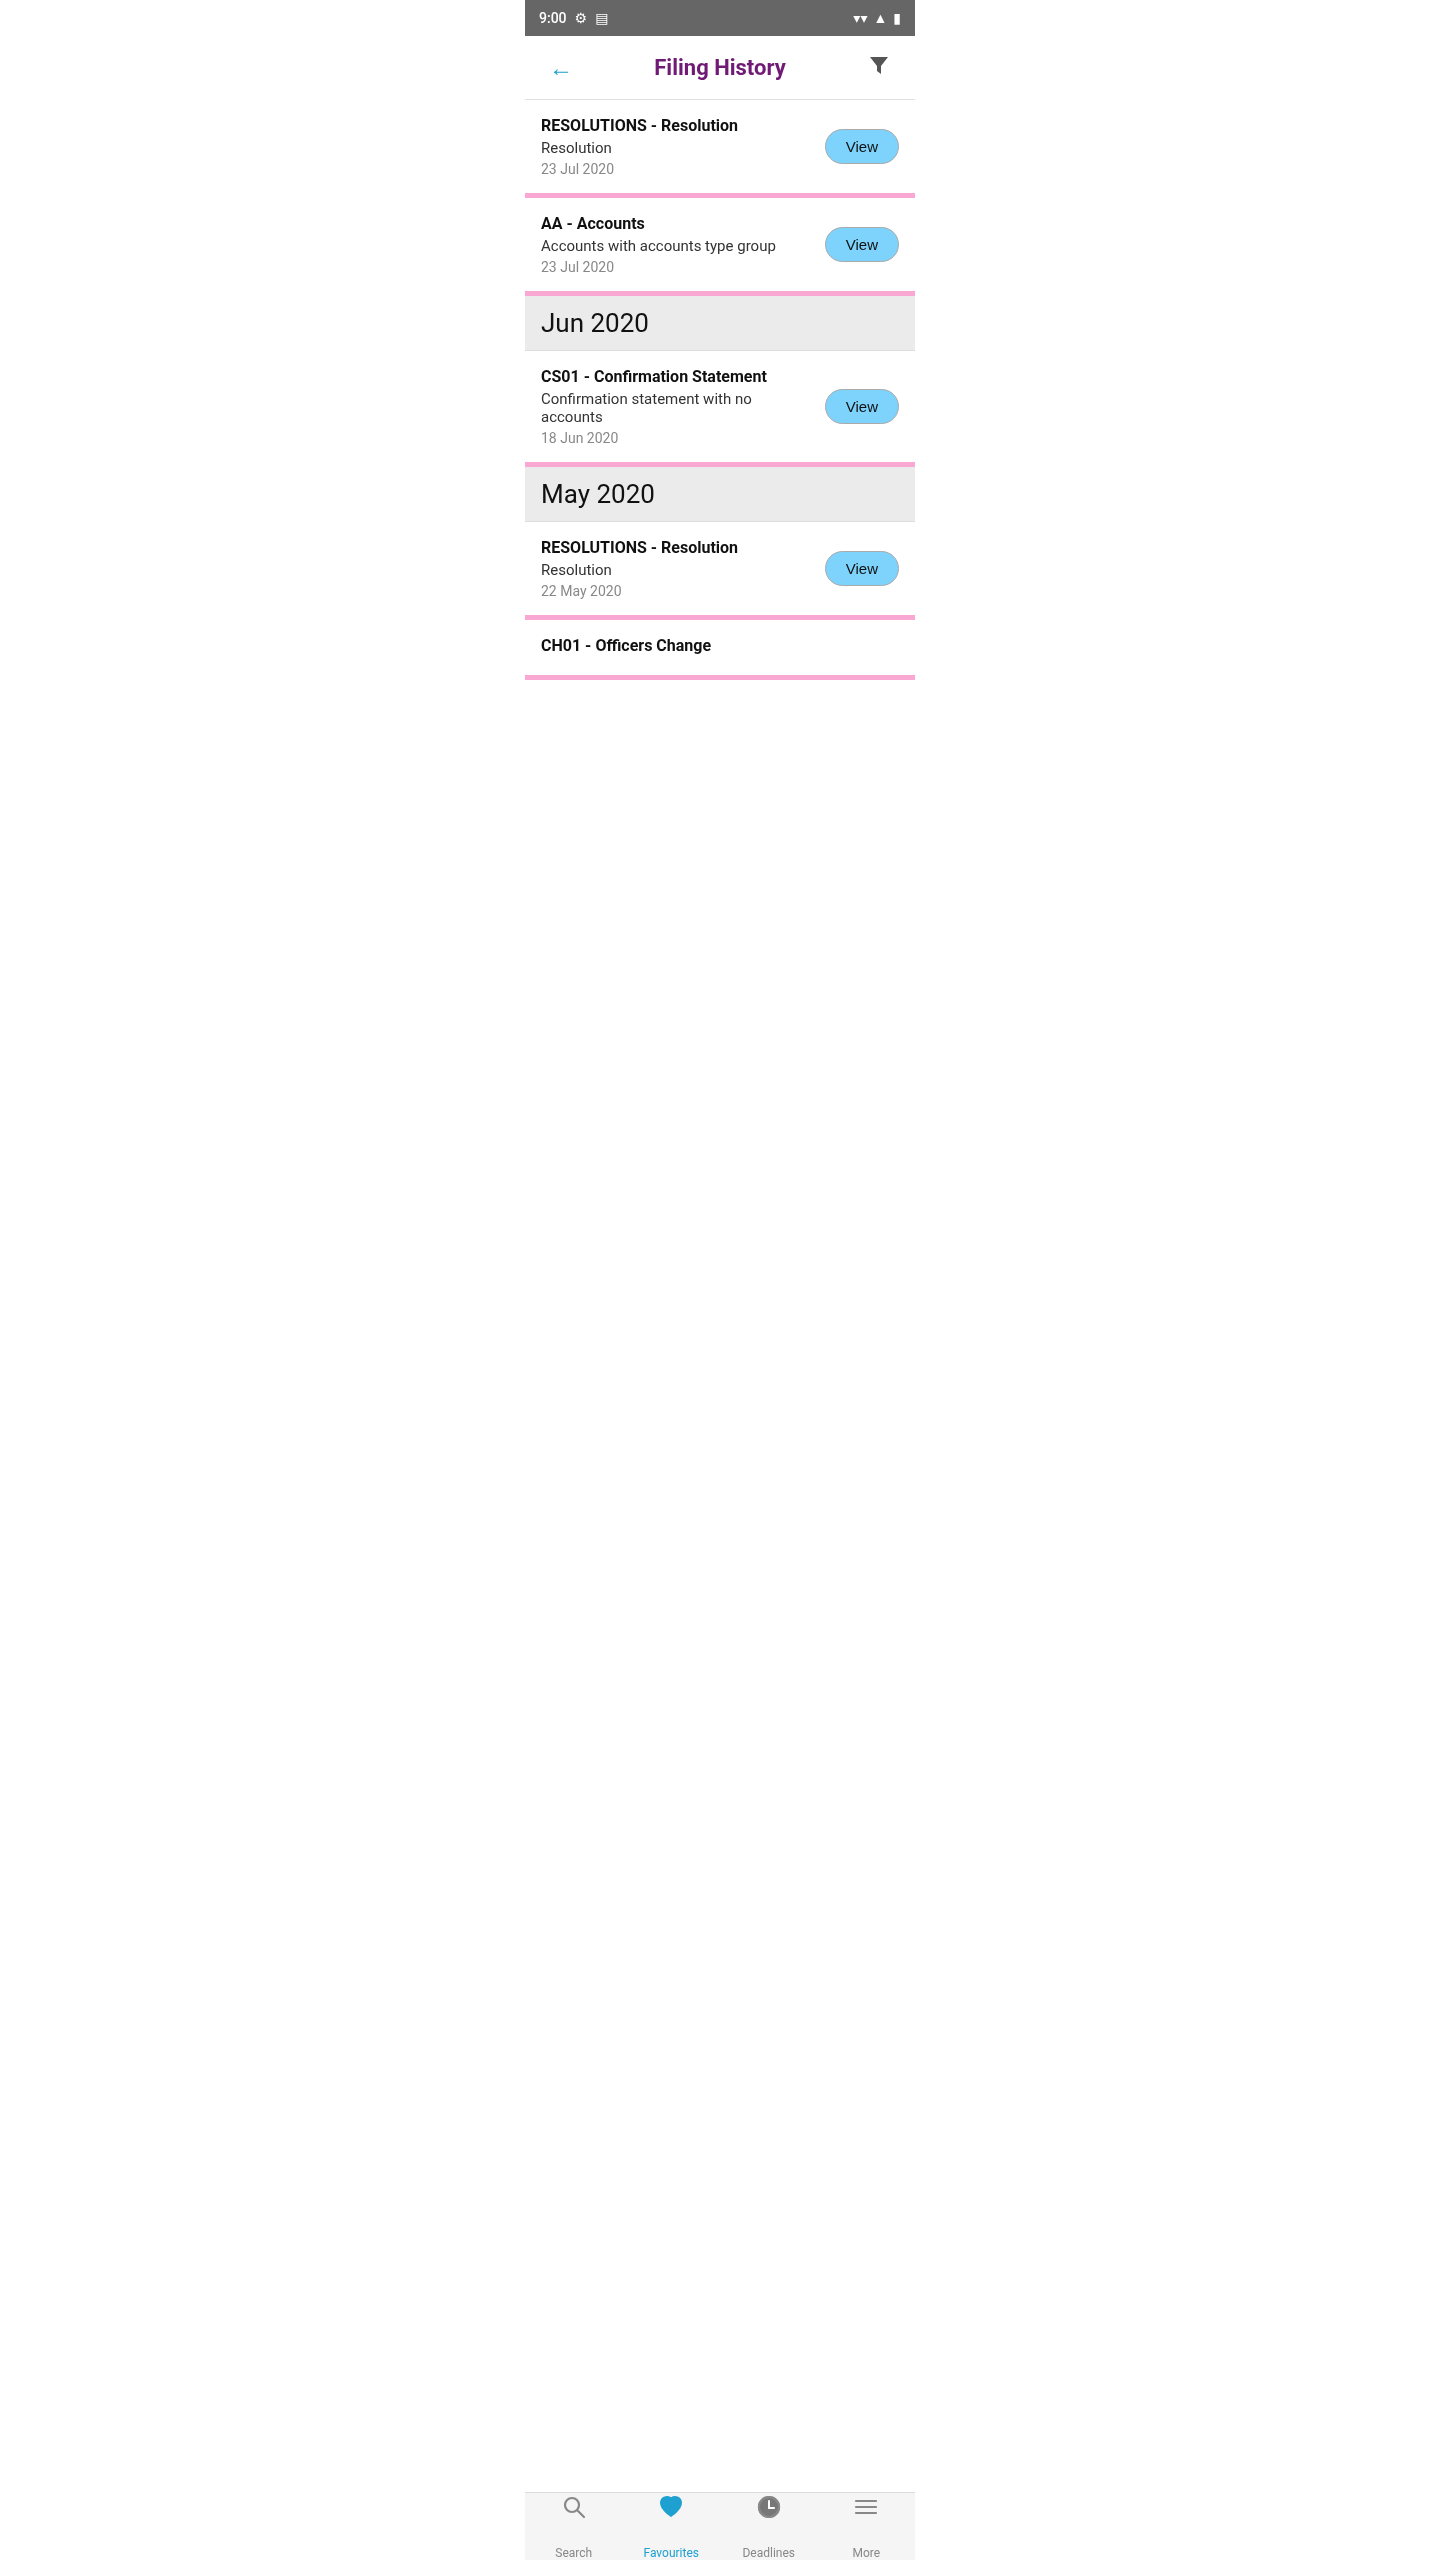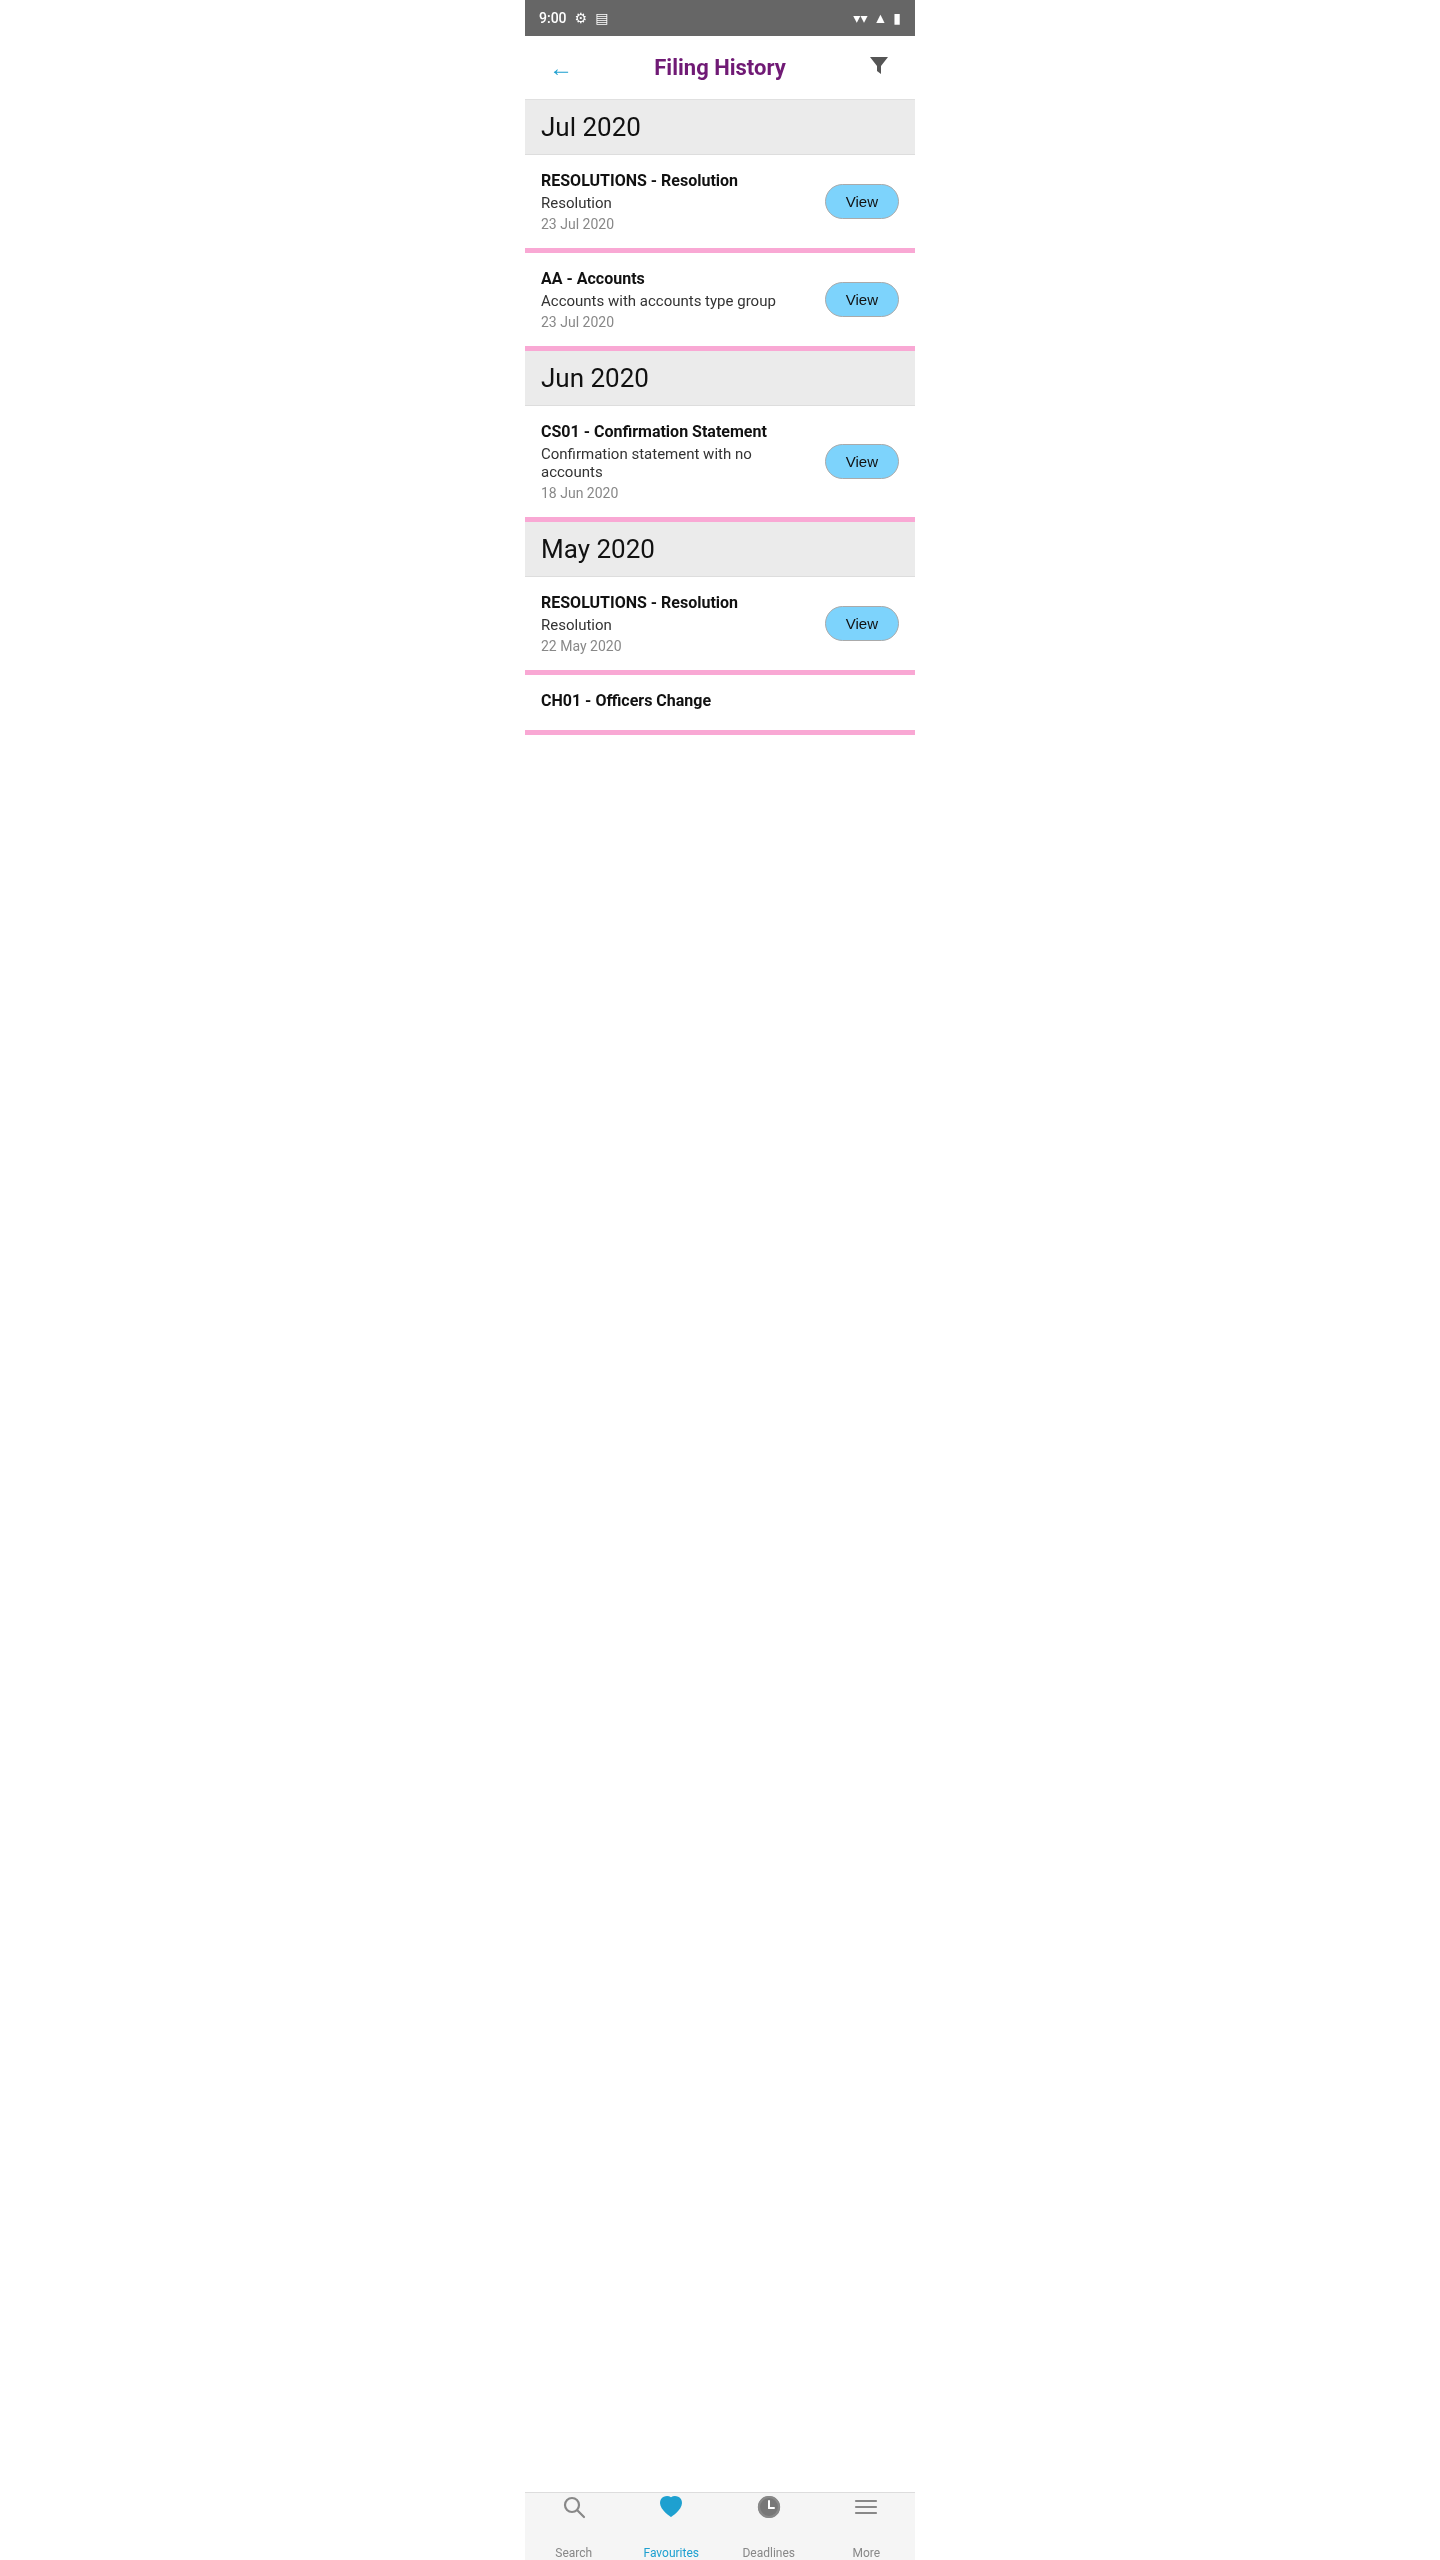--- a/index.html
+++ b/index.html
@@ -205,21 +205,20 @@
     
     <svg width="24" height="24" viewBox="0 0 24 24" fill="none" xmlns="http://www.w3.org/2000/svg">
       <polygon points="3,4 21,4 14,13 14,21 10,18 10,13" fill="#555"></polygon>
     </svg>
   </button>
 </div>
 
 <div class="content" id="main-content">
 
   <div id="sections-container">
-      <div class="month-header">Jul 2020</div>
       <div class="filing-item">
         <div class="filing-item-info">
           <div class="filing-item-title">RESOLUTIONS - Resolution</div>
           <div class="filing-item-desc">Resolution</div>
           <div class="filing-item-date">23 Jul 2020</div>
         </div>
         <button class="view-btn">View</button>
       </div>
       <div class="filing-item">
         <div class="filing-item-info">

